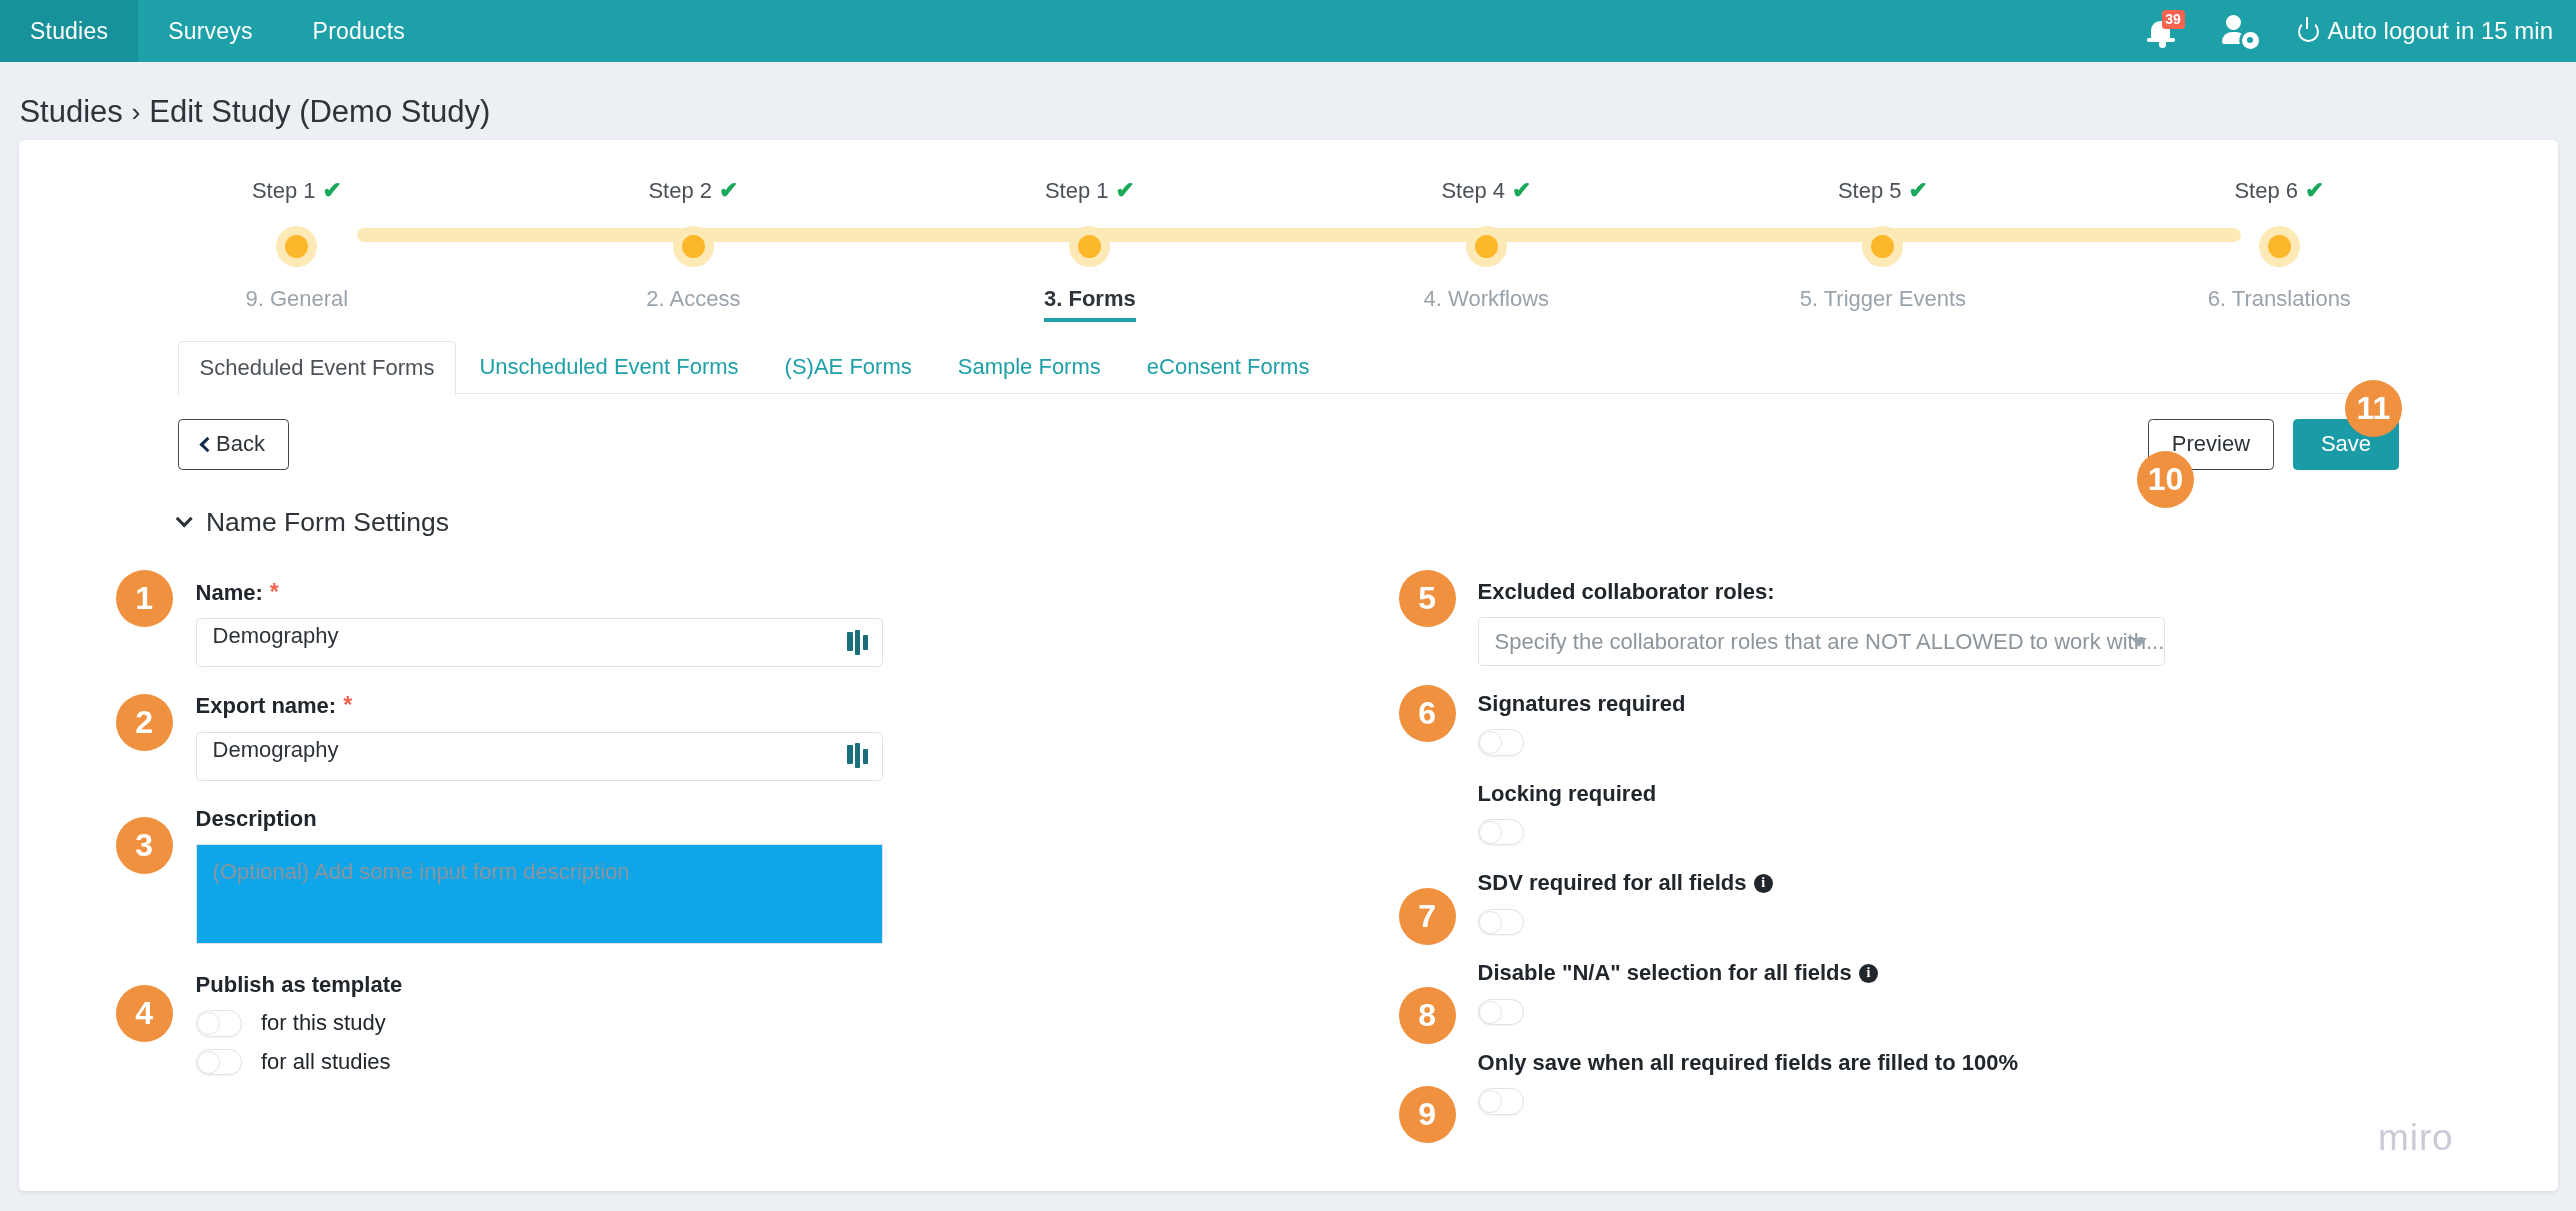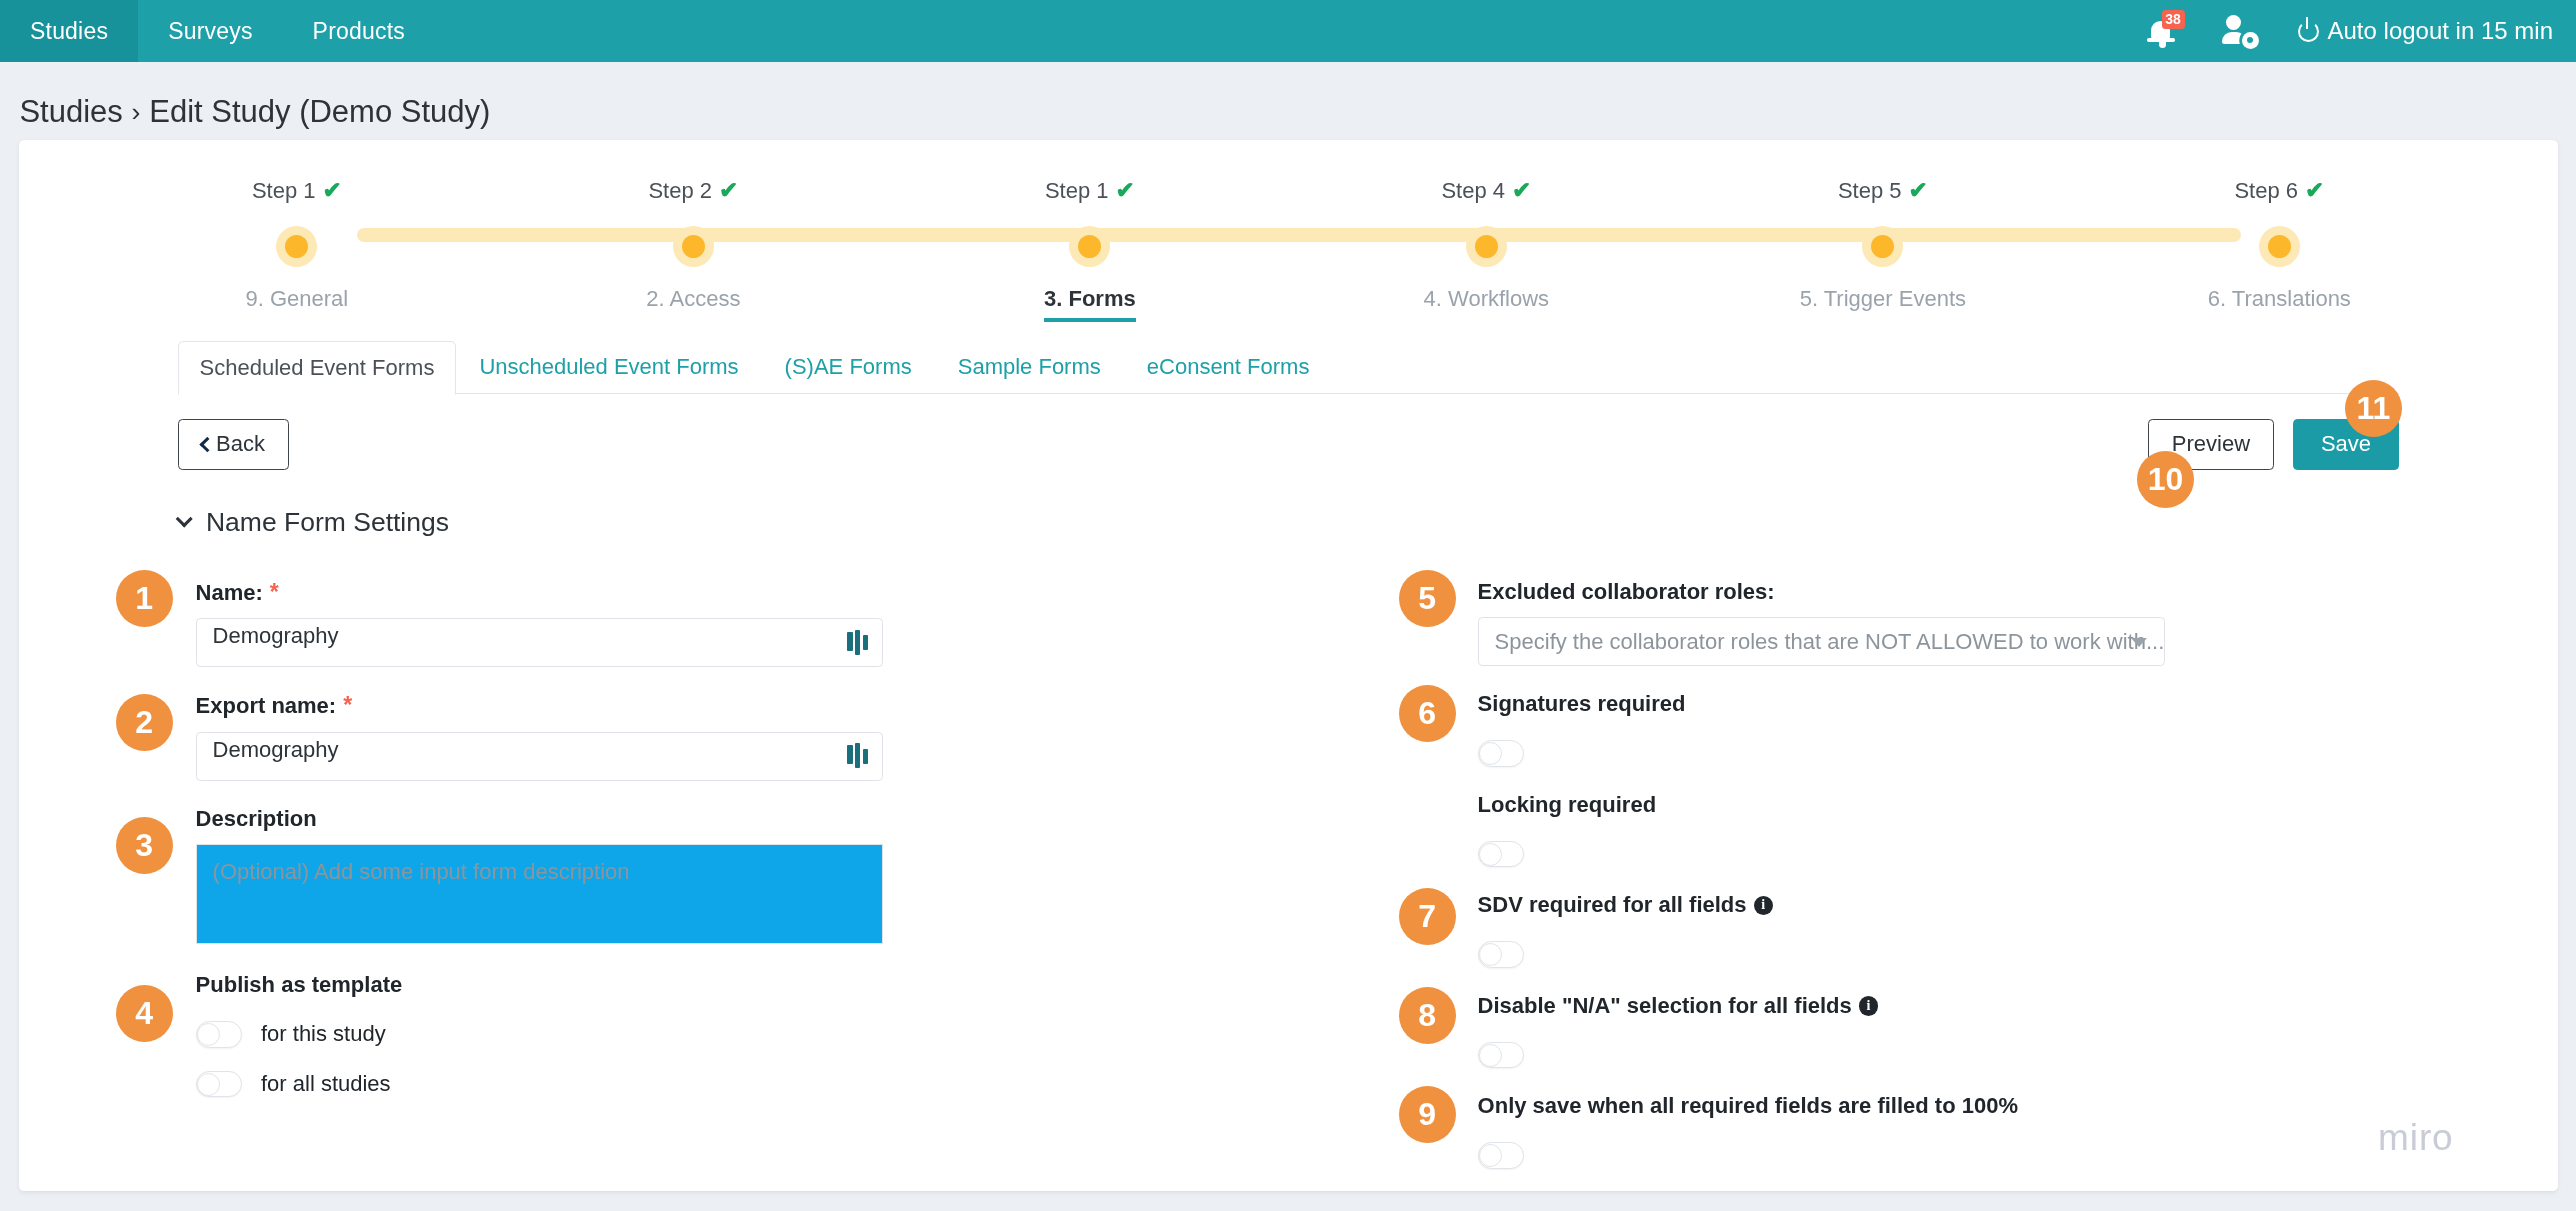--- a/index.html
+++ b/index.html
@@ -294,21 +294,21 @@
     white-space: nowrap; overflow: hidden;
   }
   .caret {
     position: absolute; right: 17.7px; top: 21px;
     width: 0; height: 0;
     border-left: 8px solid transparent; border-right: 8px solid transparent;
     border-top: 9.7px solid #9aa3ab;
   }
 
   
-  .toggle-row { display: flex; align-items: center; gap: 19.4px; margin-top: 23px; }
+  .toggle-row { display: flex; align-items: center; gap: 19.4px; margin-top: 12px; }
   .toggle {
     width: 46px; height: 26.5px; border-radius: 14px;
     border: 1.8px solid #e0e4e8; background: #fff;
     position: relative; cursor: pointer; flex: none;
     box-shadow: 0 0.9px 1.8px rgba(0,0,0,.05);
   }
   .toggle .knob {
     position: absolute; left: 0.9px; top: 0.9px;
     width: 23px; height: 23px; border-radius: 50%;
     background: #fff; border: 1.8px solid #e0e4e8;
@@ -345,21 +345,21 @@
   <div class="nav-item">
     <span>Surveys</span>
   </div>
   <div class="nav-item">
     <span>Products</span>
   </div>
 
   <div class="nav-right">
     <div class="bell-wrap">
       <span class="bell"></span>
-      <span class="badge">38</span>
+      <span class="badge">39</span>
     </div>
     <div class="usergear">
       <span class="head"></span>
       <span class="body"></span>
       <span class="gear"></span>
     </div>
     <div class="logout">
       <span class="power"></span>
       <span>Auto logout in 15 min</span>
     </div>

